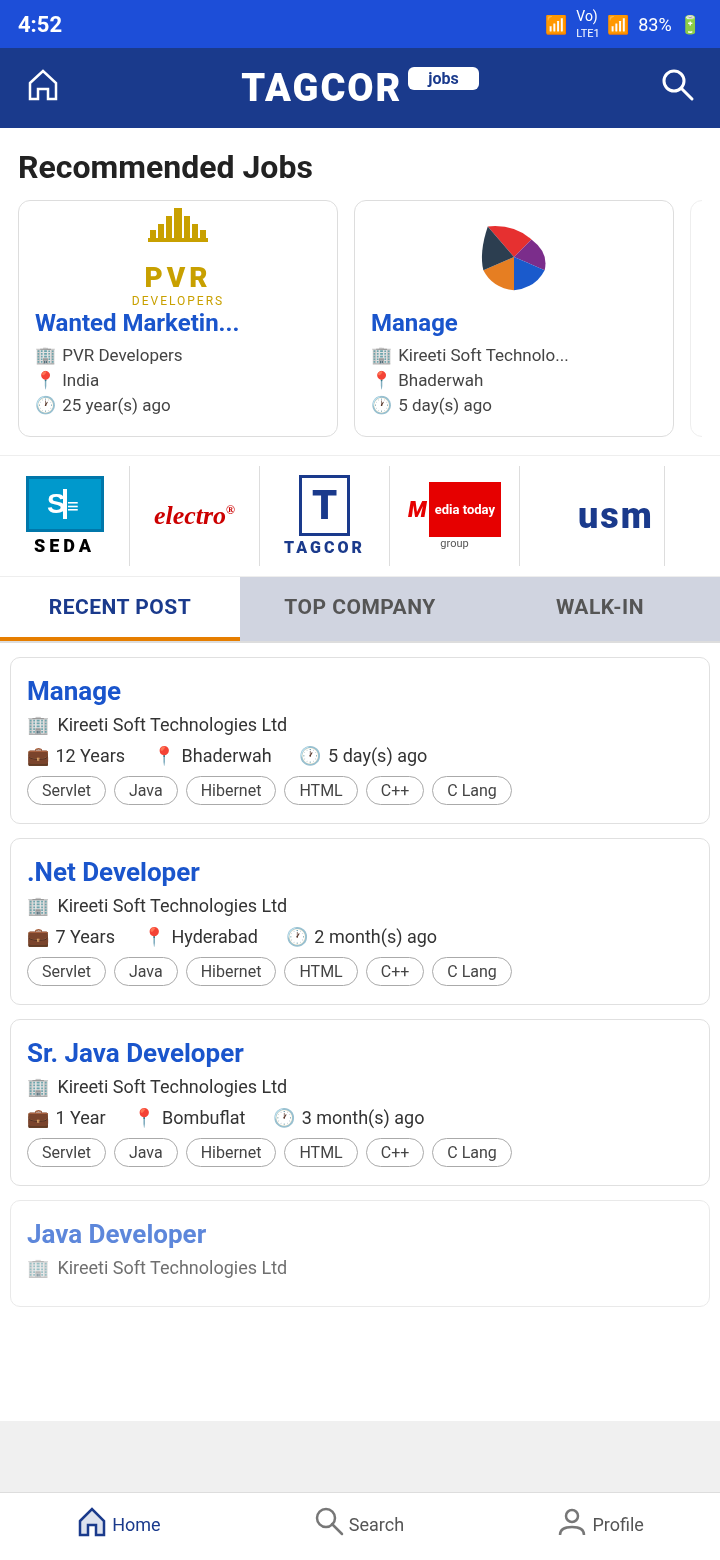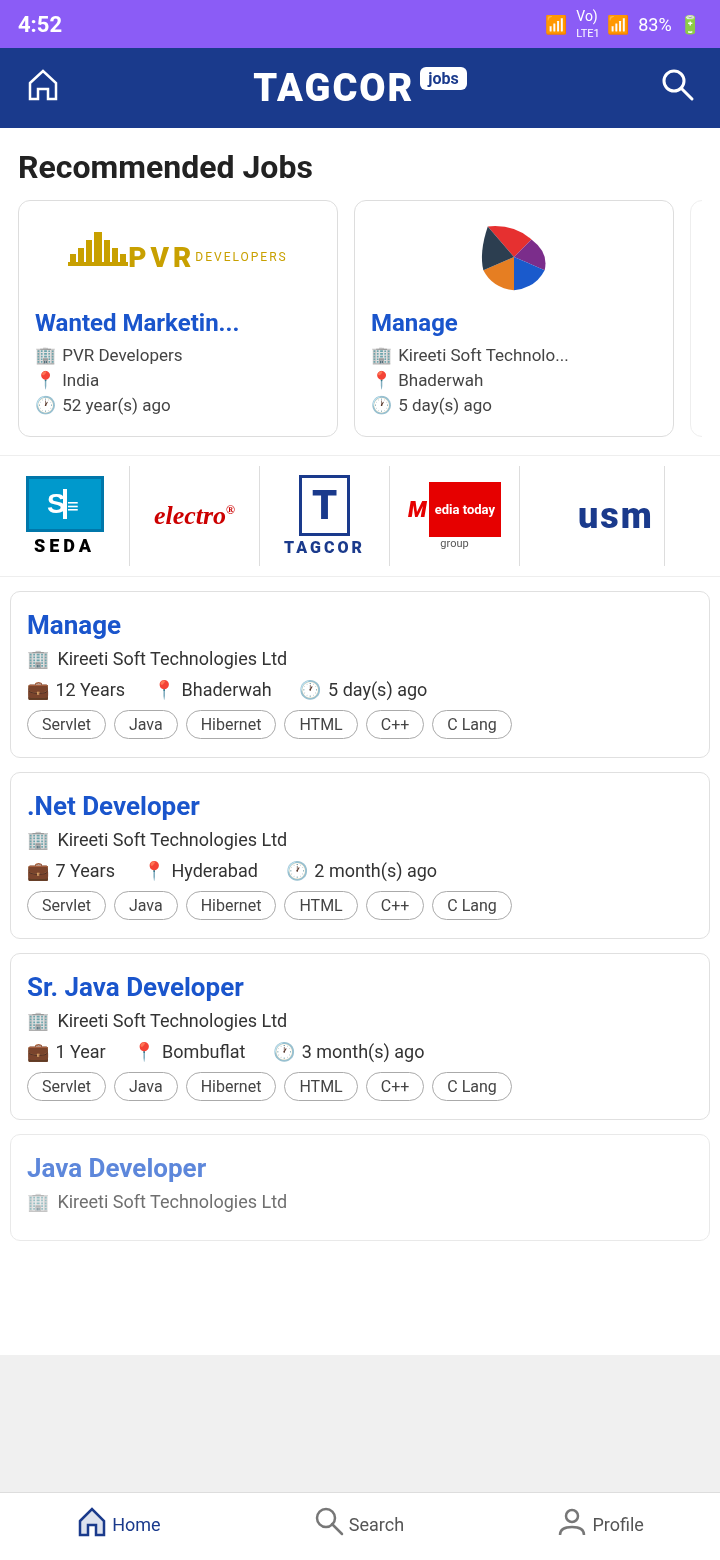--- a/index.html
+++ b/index.html
@@ -7,21 +7,21 @@
     body {
       font-family: 'Roboto', Arial, sans-serif;
       background: #f0f0f0;
       width: 720px;
       min-height: 1560px;
       overflow-x: hidden;
     }
 
     
     .status-bar {
-      background: #8b5cf6;
+      background: #1d4ed8;
       color: white;
       display: flex;
       justify-content: space-between;
       align-items: center;
       padding: 8px 18px;
       height: 48px;
       font-size: 22px;
       font-weight: bold;
     }
     .status-right {
@@ -54,21 +54,21 @@
       color: white;
       font-size: 38px;
       font-weight: 900;
       letter-spacing: 2px;
     }
     .header-logo-badge {
       background: white;
       color: #1a3a8c;
       font-size: 16px;
       font-weight: bold;
-      padding: 2px 8px;
+      padding: 2px 20px;
       border-radius: 6px;
       margin-left: 4px;
       margin-top: -20px;
     }
     .header-search-icon {
       color: white;
       font-size: 36px;
     }
 
     
@@ -248,21 +248,21 @@
       cursor: pointer;
     }
     .bottom-nav-item.active {
       color: #1a3a8c;
     }
     .bottom-nav-icon {
       font-size: 30px;
     }
 
     
-    .pvr-svg-wrap { display: flex; align-items: center; }
+    .pvr-svg-wrap { display: flex; flex-direction: column; align-items: center; }
     .pvr-svg-text { color: #c8a000; font-size: 28px; font-weight: 900; letter-spacing: 4px; }
     .pvr-svg-sub { color: #c8a000; font-size: 12px; letter-spacing: 2px; }
 
     
     .kireeti-svg { width: 90px; height: 70px; }
 
     
     .seda-logo-wrap {
       background: white;
       display: flex; flex-direction: column; align-items: center;
@@ -409,21 +409,21 @@
         <div class="job-card-meta">
           <span>🏢</span>
           <span>PVR Developers</span>
         </div>
         <div class="job-card-meta">
           <span>📍</span>
           <span>India</span>
         </div>
         <div class="job-card-meta">
           <span>🕐</span>
-          <span>52 year(s) ago</span>
+          <span>25 year(s) ago</span>
         </div>
       </div>
 
       <div class="job-card">
         <div class="job-card-logo">
           <svg class="kireeti-svg" viewBox="0 0 100 80">
 
             <ellipse cx="50" cy="40" rx="48" ry="38" fill="none"></ellipse>
 
             <path d="M50 40 L20 5 Q50 2 70 20 Z" fill="#e63030"></path>
@@ -496,20 +496,25 @@
         </div>
         <span class="media-group">group</span>
       </div>
     </div>
 
     <div class="company-logo-item">
       <span class="usm-text">usm</span>
     </div>
   </div>
 
+  <div class="tabs">
+    <div class="tab active">RECENT POST</div>
+    <div class="tab">TOP COMPANY</div>
+    <div class="tab">WALK-IN</div>
+  </div>
 
   <div class="job-list">
 
     <div class="job-list-item">
       <div class="job-list-title">Manage</div>
       <div class="job-list-company">
         <span>🏢</span>
         <span>Kireeti Soft Technologies Ltd</span>
       </div>
       <div class="job-list-details">

